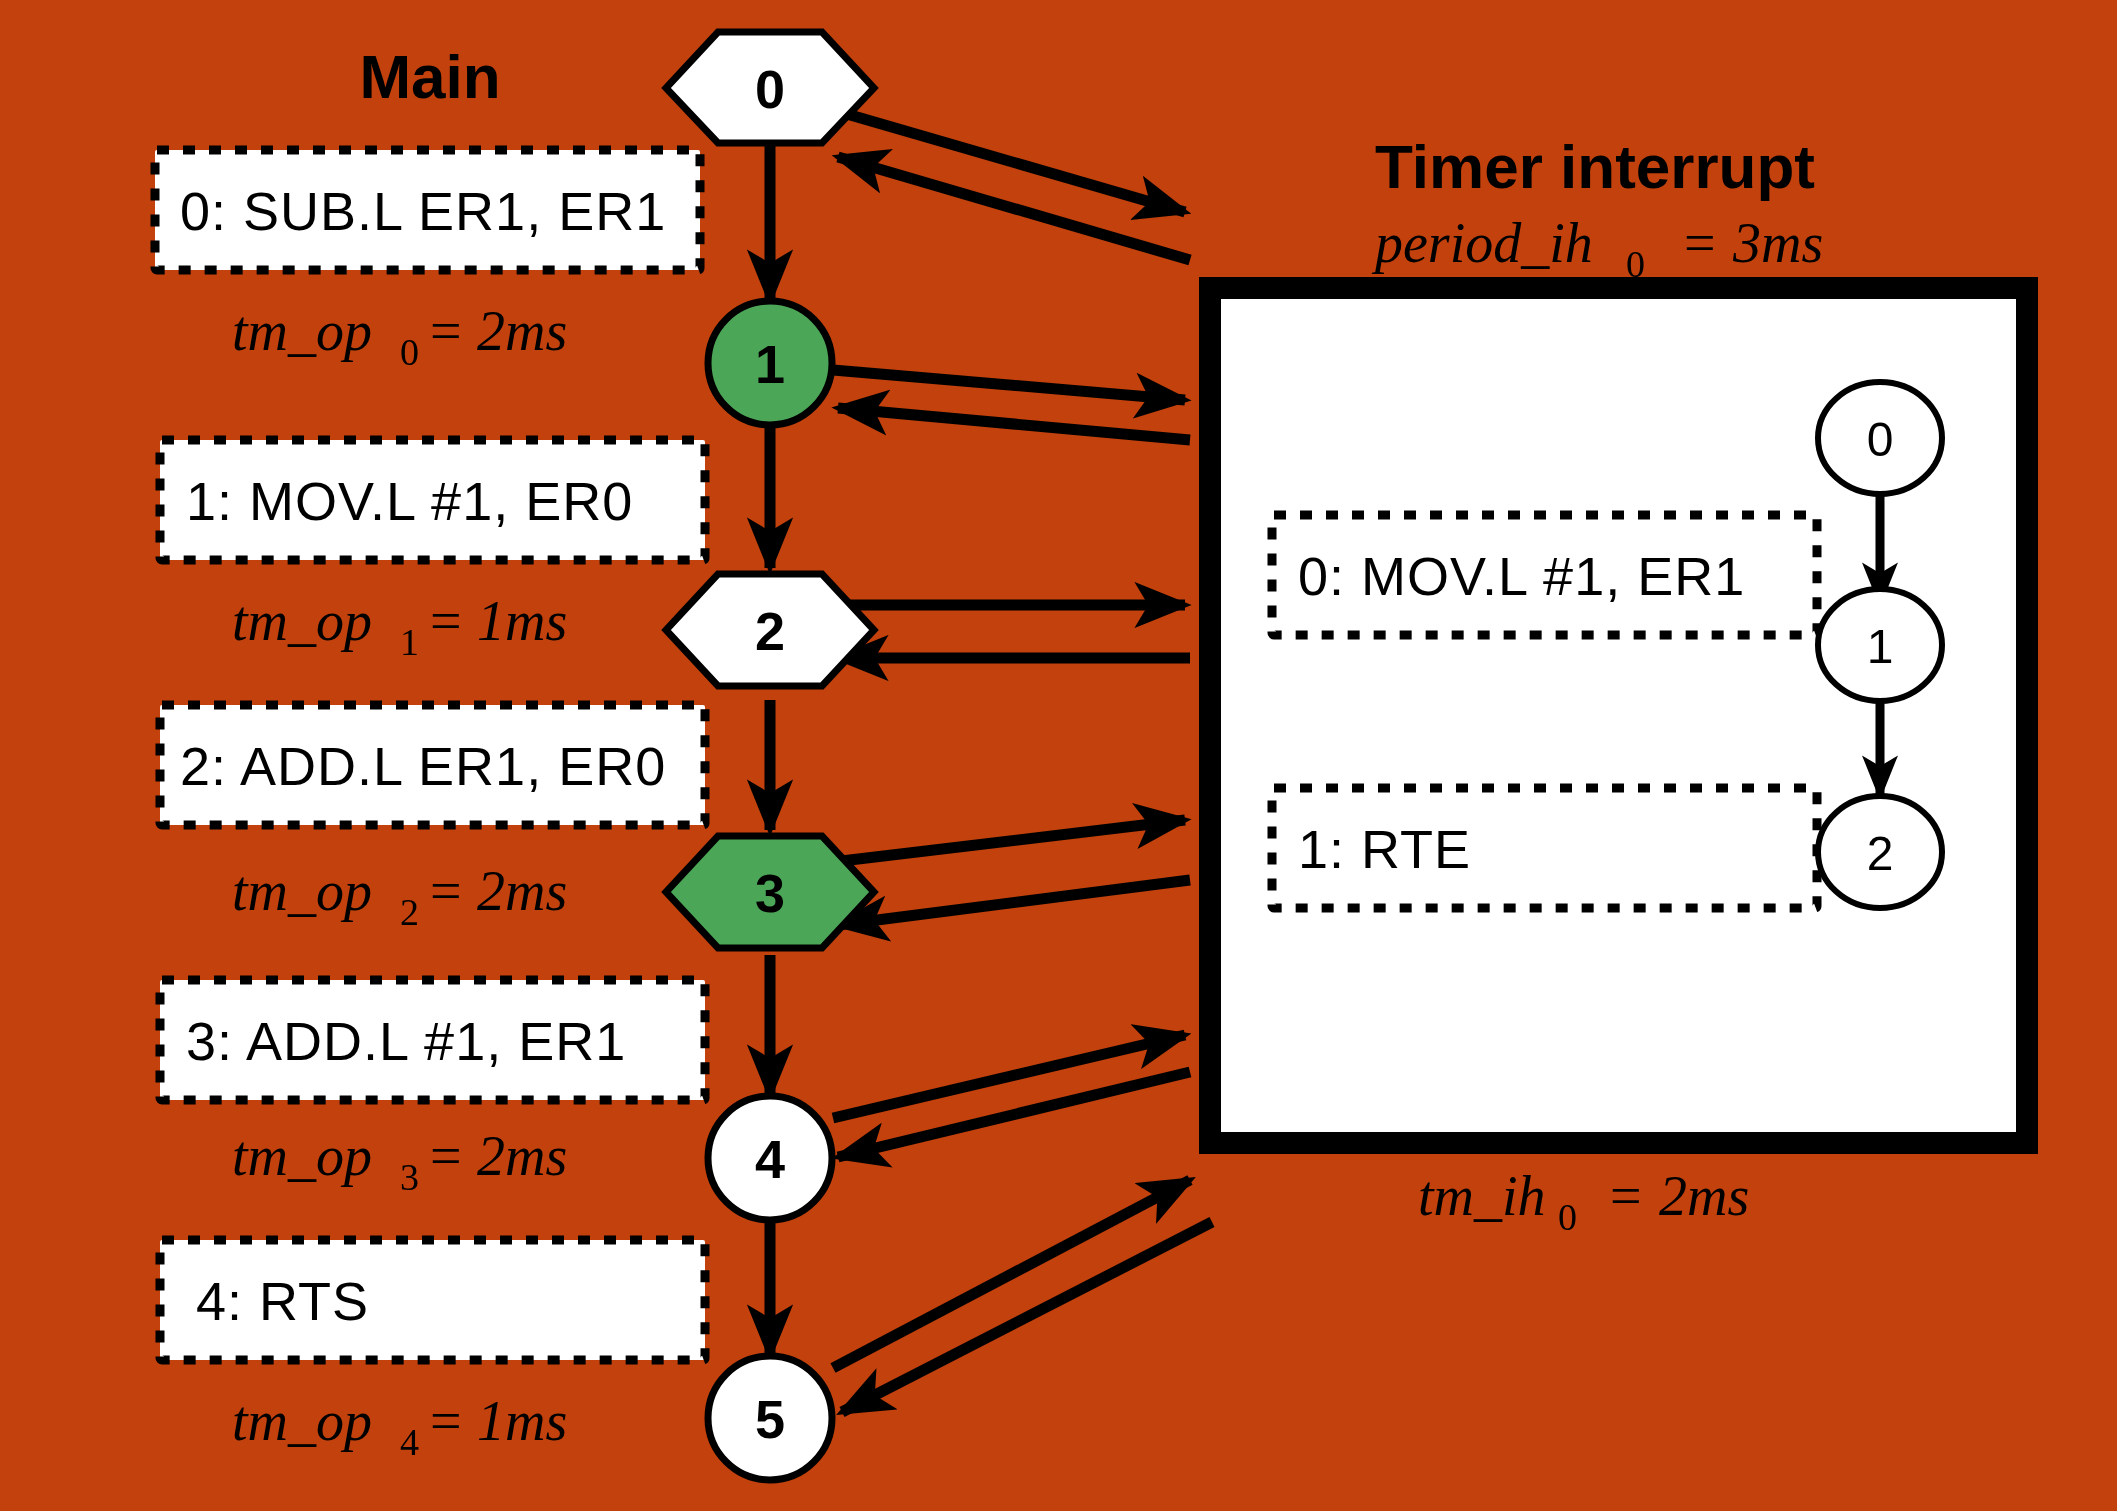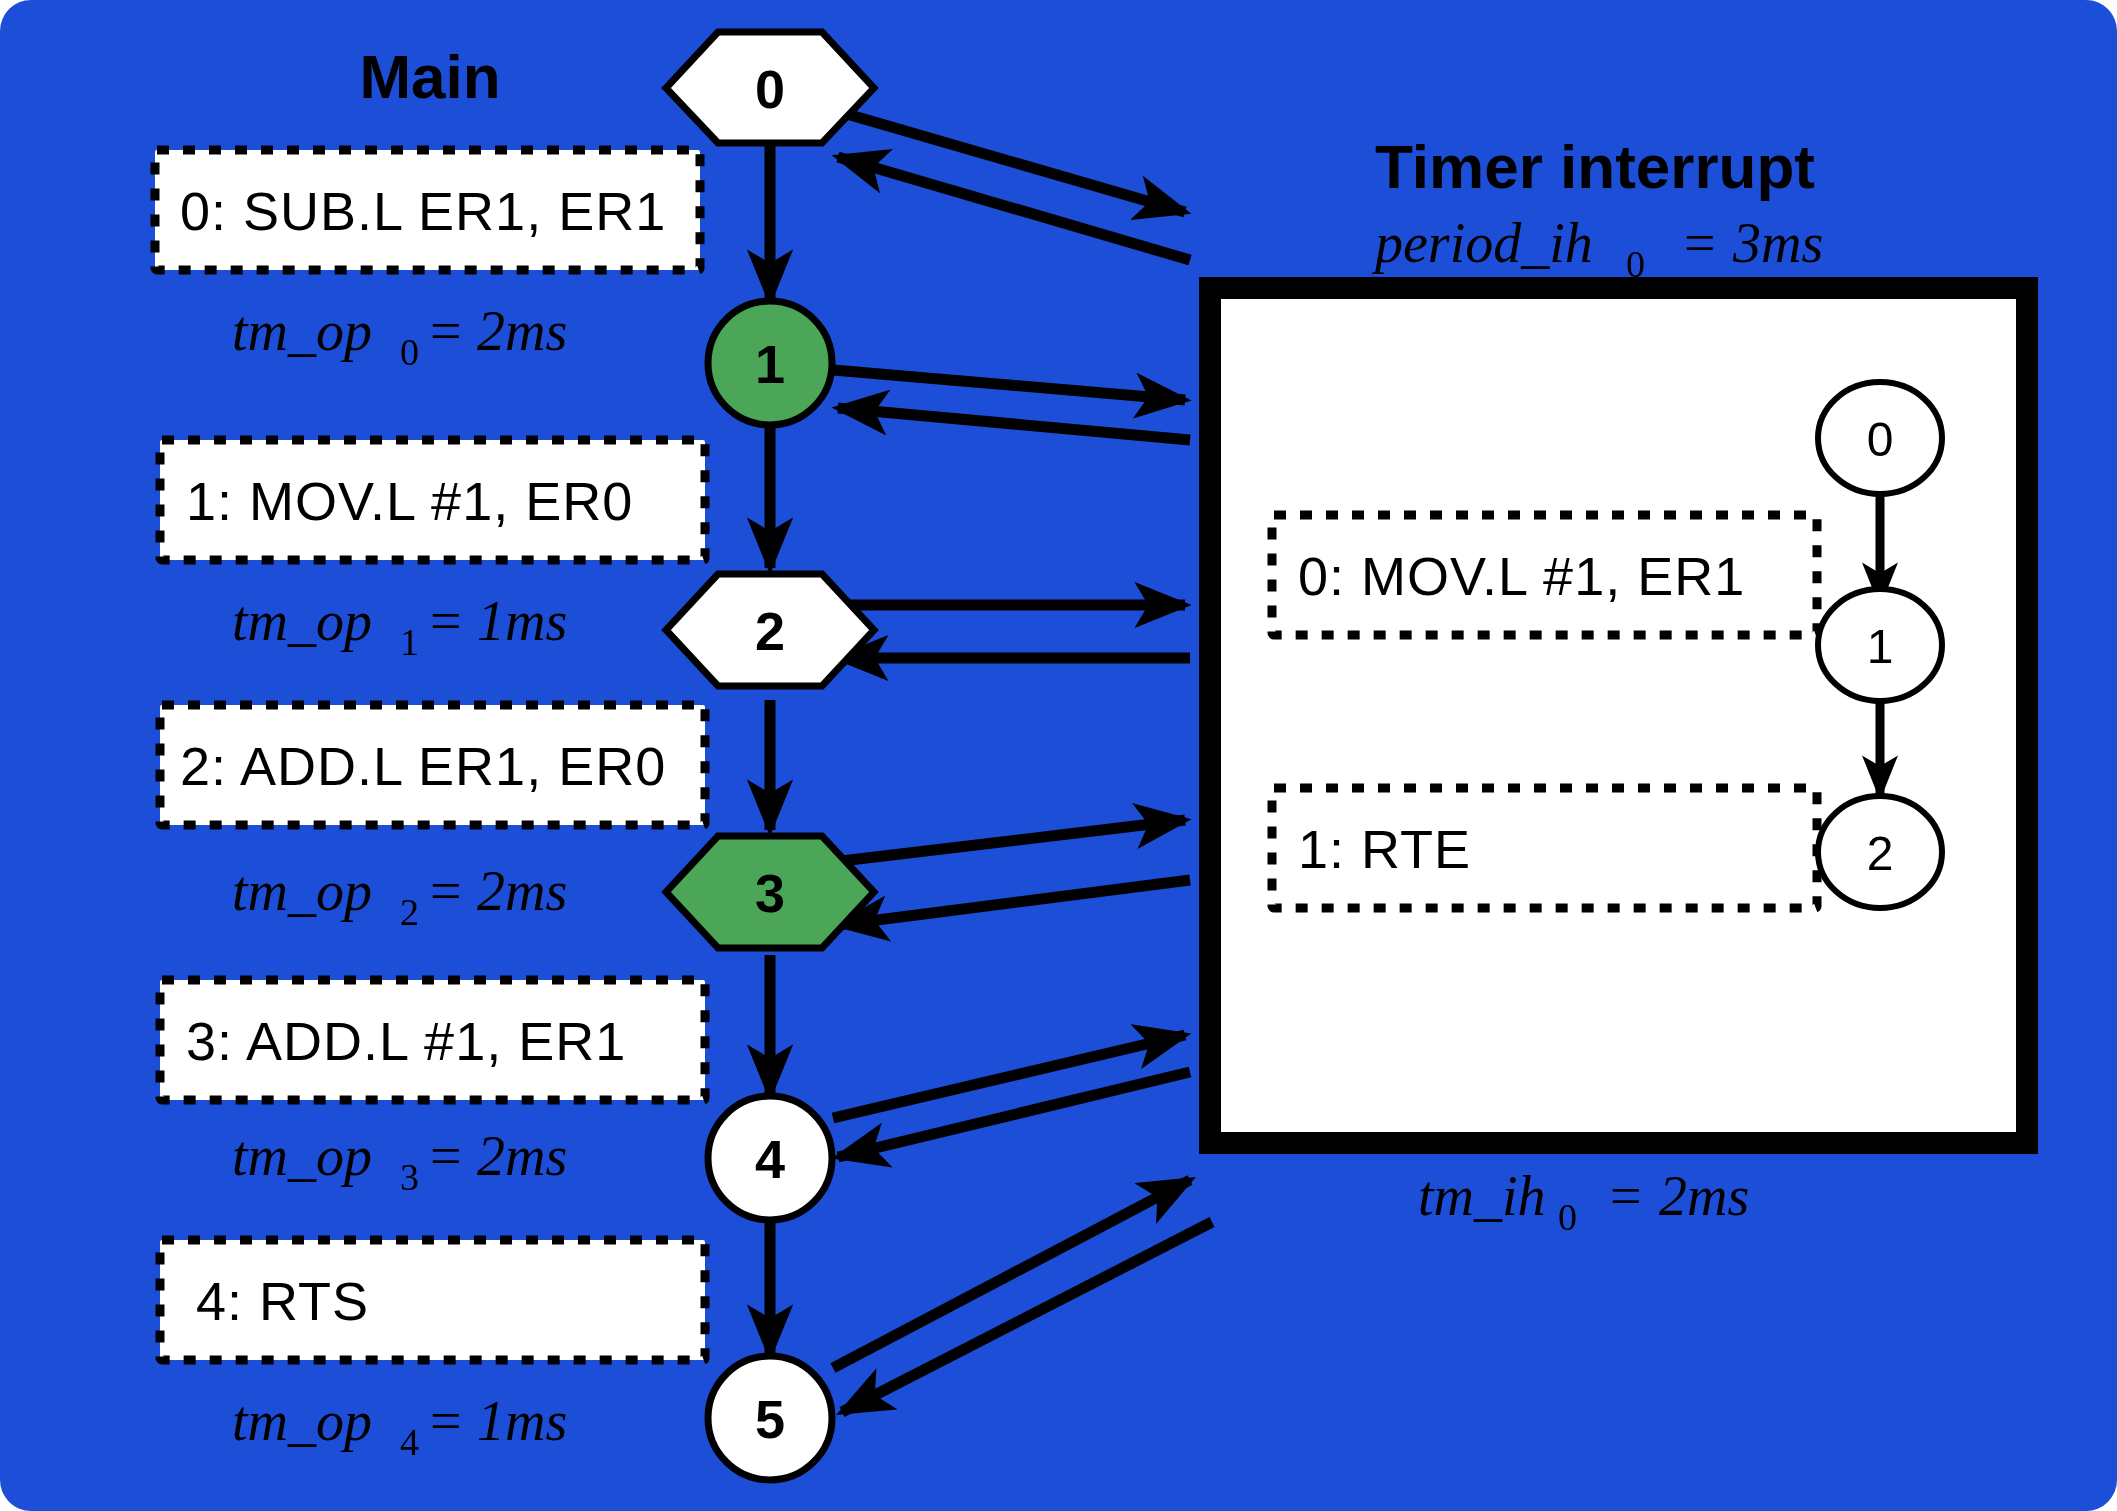--- a/index.html
+++ b/index.html
@@ -4,24 +4,23 @@
 <style>
   html, body {
     margin: 0;
     padding: 0;
     background: #ffffff;
   }
   #canvas {
     position: relative;
     width: 2117px;
     height: 1511px;
-    background: #1d4ed8;
+    background: #c2410c;
     overflow: hidden;
     font-family: "Liberation Sans", sans-serif;
-    border-radius: 31px;
   }
   #diagram-svg {
     position: absolute;
     left: 0;
     top: 0;
     width: 2117px;
     height: 1511px;
   }
   .col-title {
     font-family: "Liberation Sans", sans-serif;

